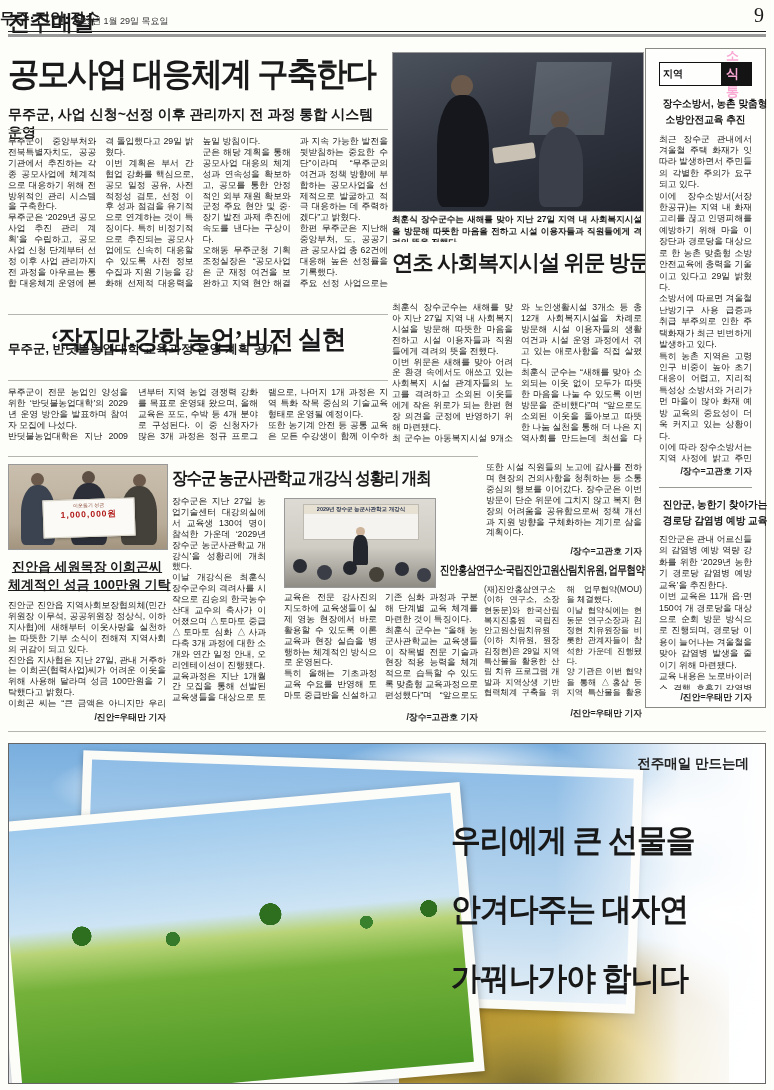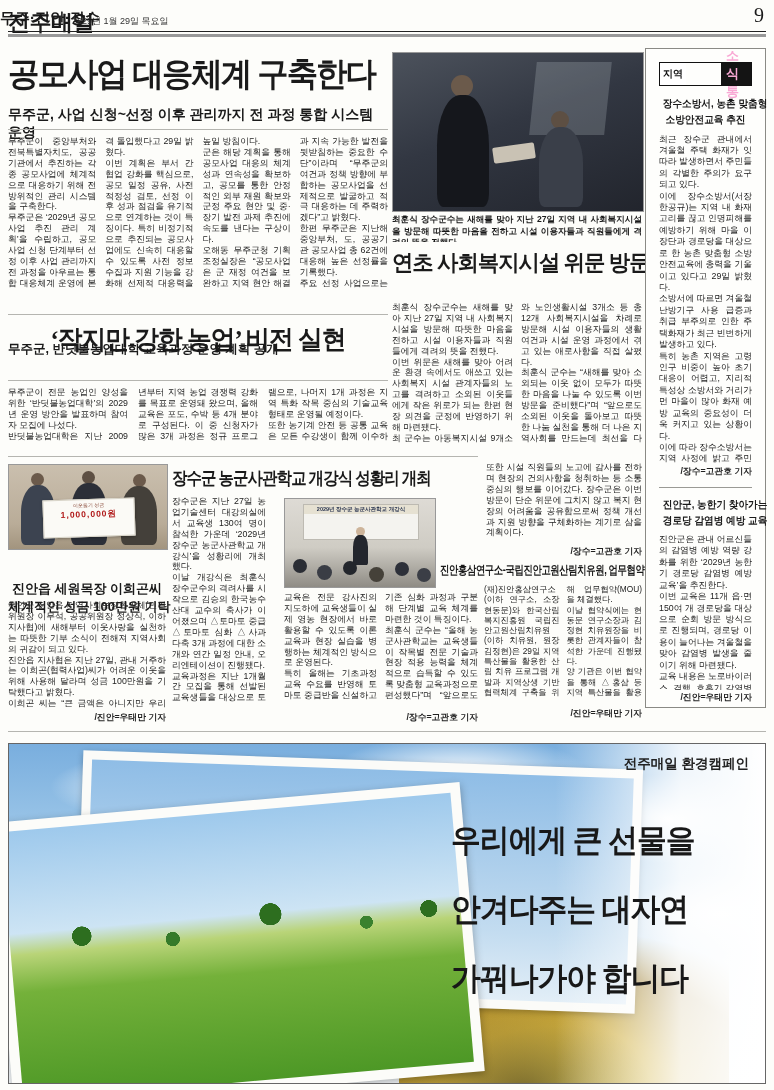--- a/index.html
+++ b/index.html
@@ -143,21 +143,21 @@
     <div class="fig" style="left:12px;top:20px;width:34px;height:60px;background:#3c4350;"></div>
     <div class="head" style="left:73px;top:6px;width:13px;height:13px;background:#5d4f43;"></div>
     <div class="fig" style="left:62px;top:18px;width:36px;height:62px;background:#2c2f38;"></div>
     <div class="head" style="left:124px;top:9px;width:13px;height:13px;background:#6b5a4b;"></div>
     <div class="fig" style="left:112px;top:21px;width:36px;height:59px;background:#44403a;"></div>
     <div class="check" style="left:34px;top:34px;width:90px;height:34px;padding-top:2px;">
       <div class="check-title">이웃돕기 성금</div>
       <div class="check-amount">1,000,000원</div>
     </div>
   </div>
-  <div class="abs h-donation" style="left:8px;top:580px;width:158px;">
+  <div class="abs h-donation" style="left:8px;top:558px;width:158px;text-decoration:underline;">
     <div>진안읍 세원목장 이희곤씨</div>
     <div>체계적인 성금 100만원 기탁</div>
   </div>
   <div class="abs body-text" style="left:8px;top:600px;width:158px;height:110px;">진안군 진안읍 지역사회보장협의체(민간위원장 이무석, 공공위원장 정상식, 이하 지사협)에 새해부터 이웃사랑을 실천하는 따뜻한 기부 소식이 전해져 지역사회의 귀감이 되고 있다.
 진안읍 지사협은 지난 27일, 관내 거주하는 이희곤(협력사업)씨가 어려운 이웃을 위해 사용해 달라며 성금 100만원을 기탁했다고 밝혔다.
 이희곤 씨는 “큰 금액은 아니지만 우리 동네 어려운 이웃들이 희망을 얻는 데 작은 보탬이 되었으면 한다.”고 전했다.</div>
   <div class="abs byline" style="left:8px;top:712px;width:158px;">/진안=우태만 기자</div>
 
   <div class="abs h-academy serif" style="left:172px;top:466px;width:306px;">장수군 농군사관학교 개강식 성황리 개최</div>
   <div class="abs body-text" style="left:172px;top:496px;width:94px;height:208px;">장수군은 지난 27일 농업기술센터 대강의실에서 교육생 130여 명이 참석한 가운데 ‘2029년 장수군 농군사관학교 개강식’을 성황리에 개최했다.
@@ -232,21 +232,21 @@
     <div class="sheet" style="left:70px;top:16px;width:560px;height:244px;transform:rotate(2deg);">
       <div class="sheet-inner"></div>
     </div>
 
     <div class="photo-front" style="left:-8px;top:58px;width:472px;height:290px;transform:rotate(-5deg);">
       <div class="meadow"></div>
     </div>
 
     <div class="fade-right" style="right:0;top:0;width:210px;height:339px;"></div>
 
-    <div class="abs campaign-label" style="right:16px;top:11px;">전주매일 환경캠페인</div>
+    <div class="abs campaign-label" style="right:16px;top:11px;">전주매일 만드는데</div>
     <div class="abs slogan" style="left:442px;top:62px;width:310px;">
       <div>우리에게 큰 선물을</div>
       <div>안겨다주는 대자연</div>
       <div>가꿔나가야 합니다</div>
     </div>
   </div>
 
 </div>
 
 </body></html>

